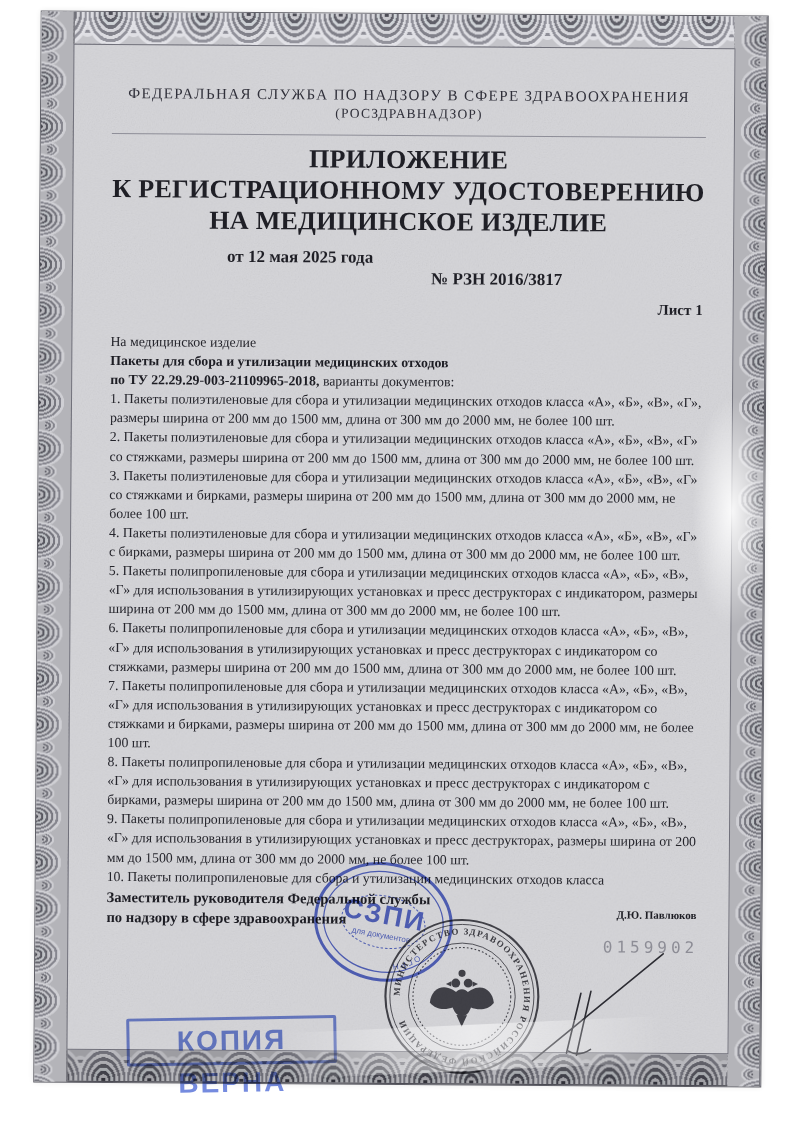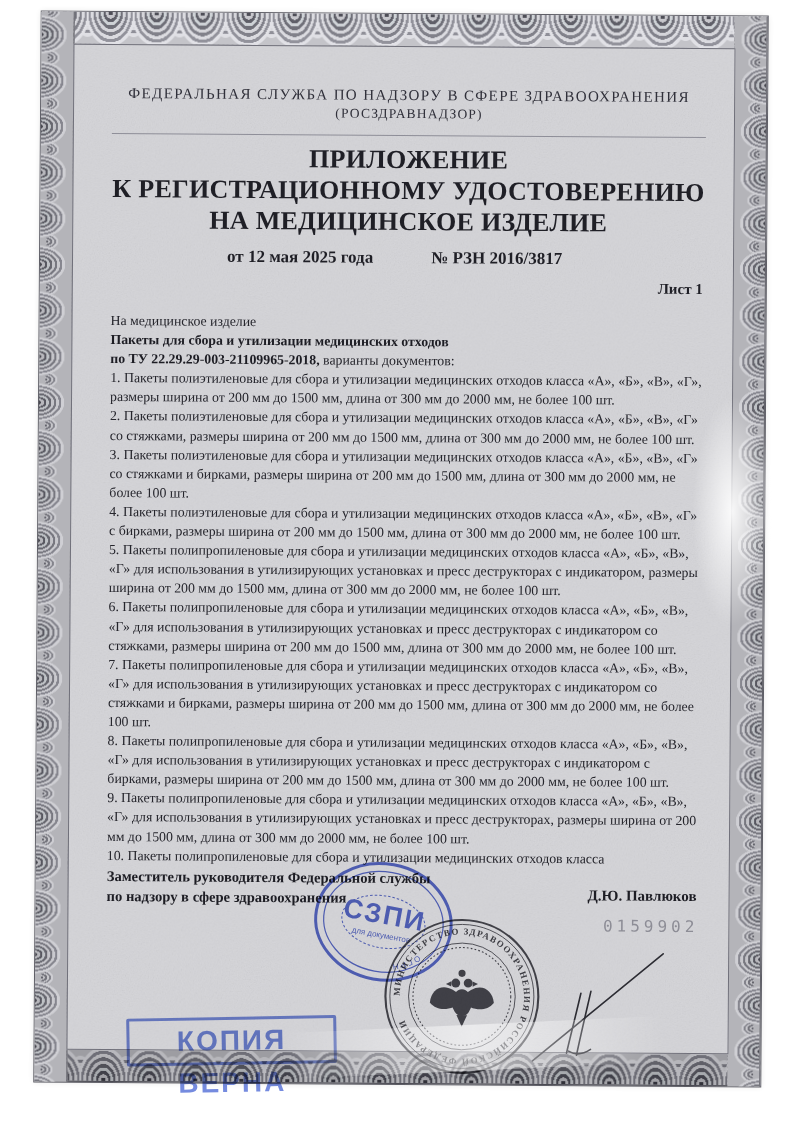--- a/index.html
+++ b/index.html
@@ -44,30 +44,30 @@
          pointer-events:none;}
   .content{position:relative;z-index:3;padding:40px 28px 0 38px;color:#25252c;}
   .agency{text-align:center;font-size:15px;letter-spacing:1.4px;color:#30303a;}
   .agency2{text-align:center;font-size:13.5px;letter-spacing:1.2px;margin-top:2px;color:#30303a;}
   .divider{border:0;border-top:1px solid #8e8e98;margin:13px 0 0 0;}
   .t{ text-align:center;font-weight:bold;font-size:26px;line-height:31px;
       letter-spacing:.3px;color:#1f1f26;margin:0;}
   .t1{margin-top:8px;}
   .dateline{display:flex;font-weight:bold;font-size:17px;margin-top:11px;color:#1f1f26;}
   .dateline .date{margin-left:116px;}
-  .dateline .num{margin-left:58px;}
+  .dateline .num{margin-left:58px;margin-top:21px;}
   .sheet{text-align:right;font-weight:bold;font-size:15px;margin-top:11px;
          padding-right:2px;color:#1f1f26;}
   .bodytext{margin-top:17px;font-size:13.8px;line-height:19.1px;}
   .bodytext p{margin:0;}
   .bodytext .b{font-weight:bold;color:#1d1d24;}
   .signrow{display:flex;justify-content:space-between;align-items:flex-start;
            font-weight:bold;margin-top:1px;}
   .role{font-size:14.6px;line-height:20.5px;color:#1d1d24;}
-  .signer{font-size:15px;margin-top:18px;padding-right:4px;color:#1d1d24;white-space:nowrap;}
+  .signer{font-size:11px;margin-top:18px;padding-right:4px;color:#1d1d24;white-space:nowrap;}
   .serial{text-align:right;font-family:"DejaVu Sans Mono",monospace;
           font-size:16px;letter-spacing:4px;color:#8d8d96;margin-top:6px;padding-right:2px;}
   
   .copy-stamp{position:absolute;left:92px;top:1004px;width:204px;height:42px;
       z-index:6;border:3px solid rgba(64,94,210,.7);border-radius:2px;
       color:rgba(64,94,210,.72);font-family:"Liberation Sans",sans-serif;
       font-weight:bold;font-size:28px;letter-spacing:2px;text-align:center;
       line-height:42px;transform:rotate(-1.4deg);mix-blend-mode:multiply;}
   .oval-stamp{position:absolute;left:268px;top:836px;z-index:5;mix-blend-mode:multiply;}
   .round-seal{position:absolute;left:347px;top:902px;z-index:5;mix-blend-mode:multiply;}

